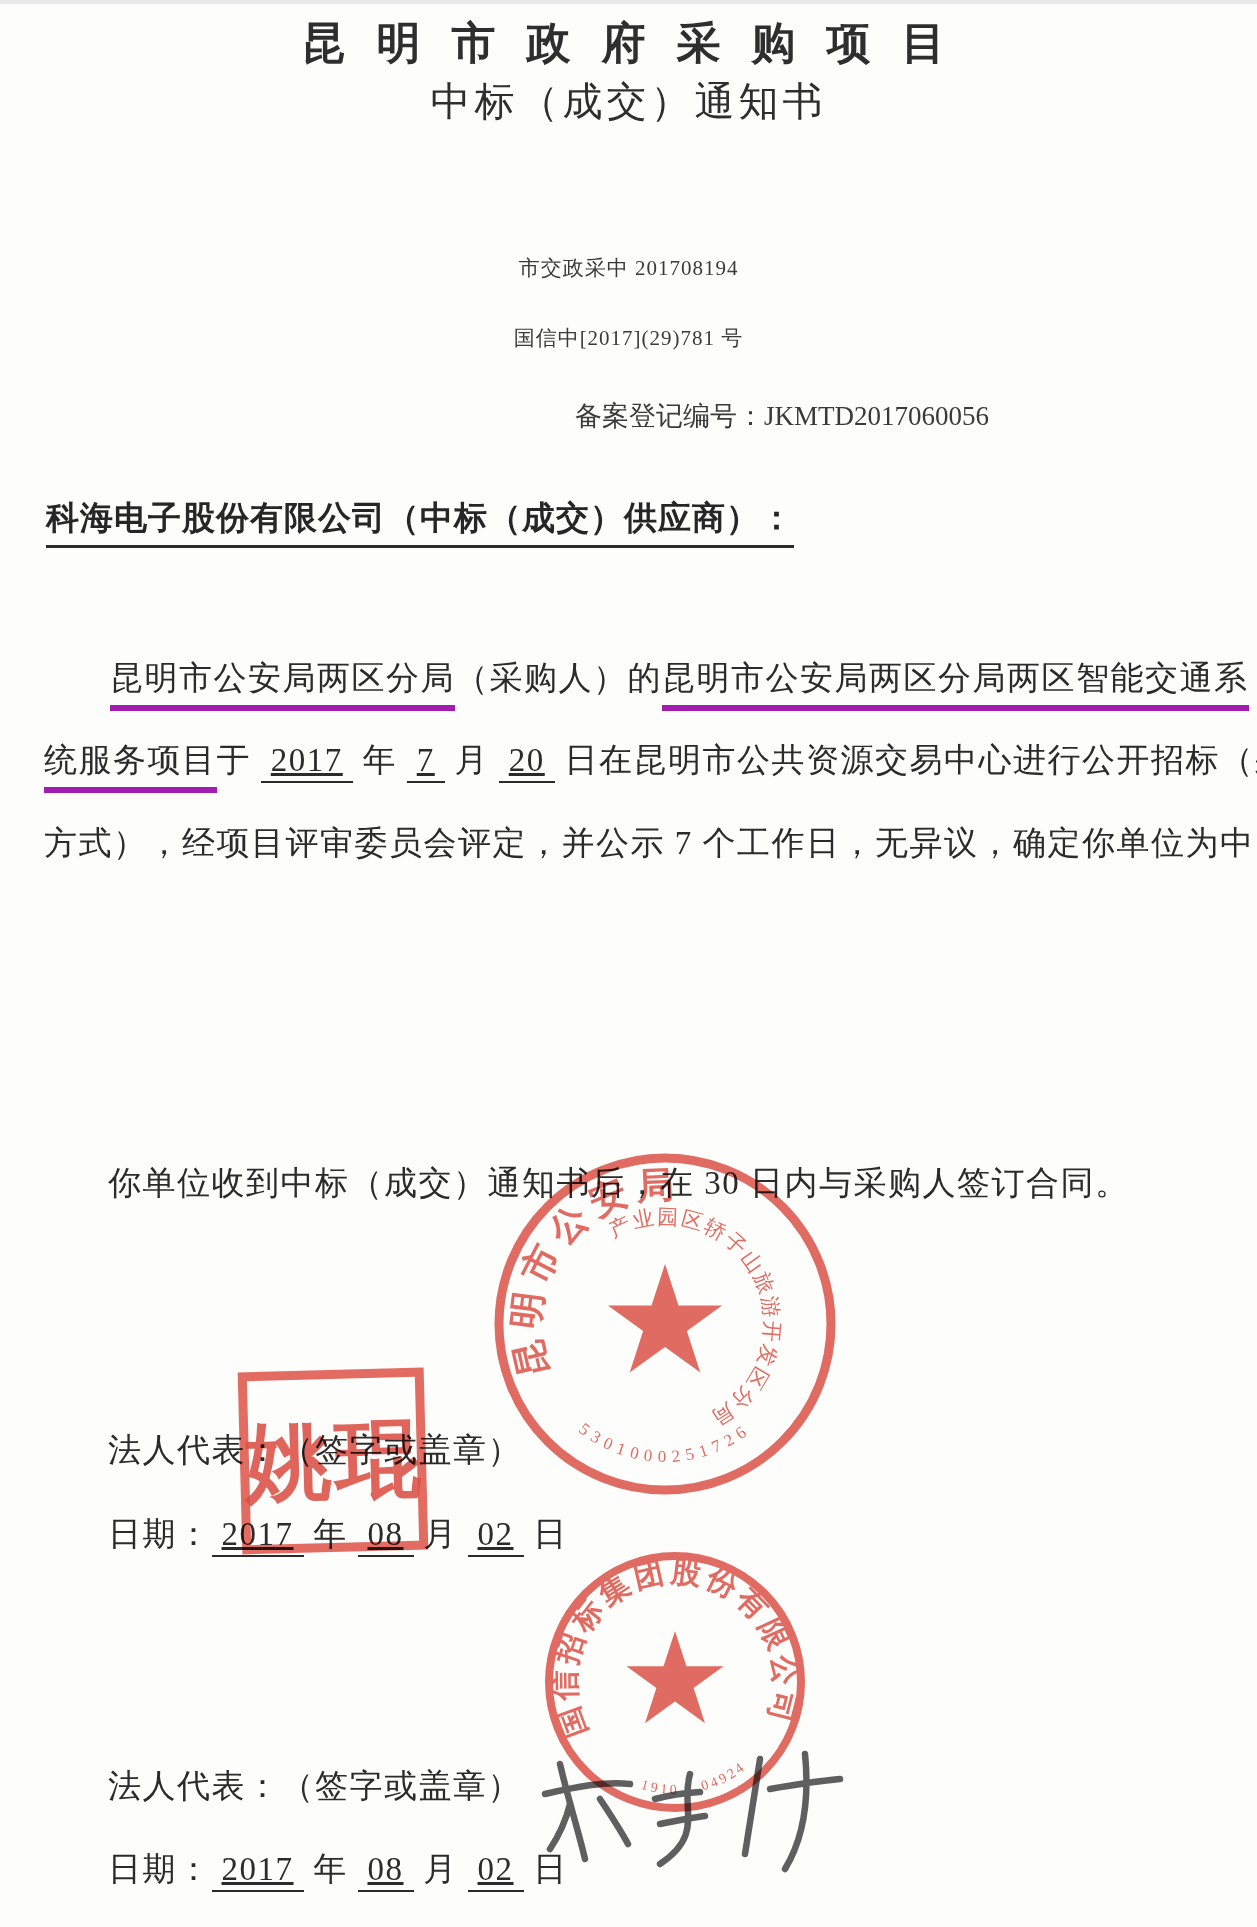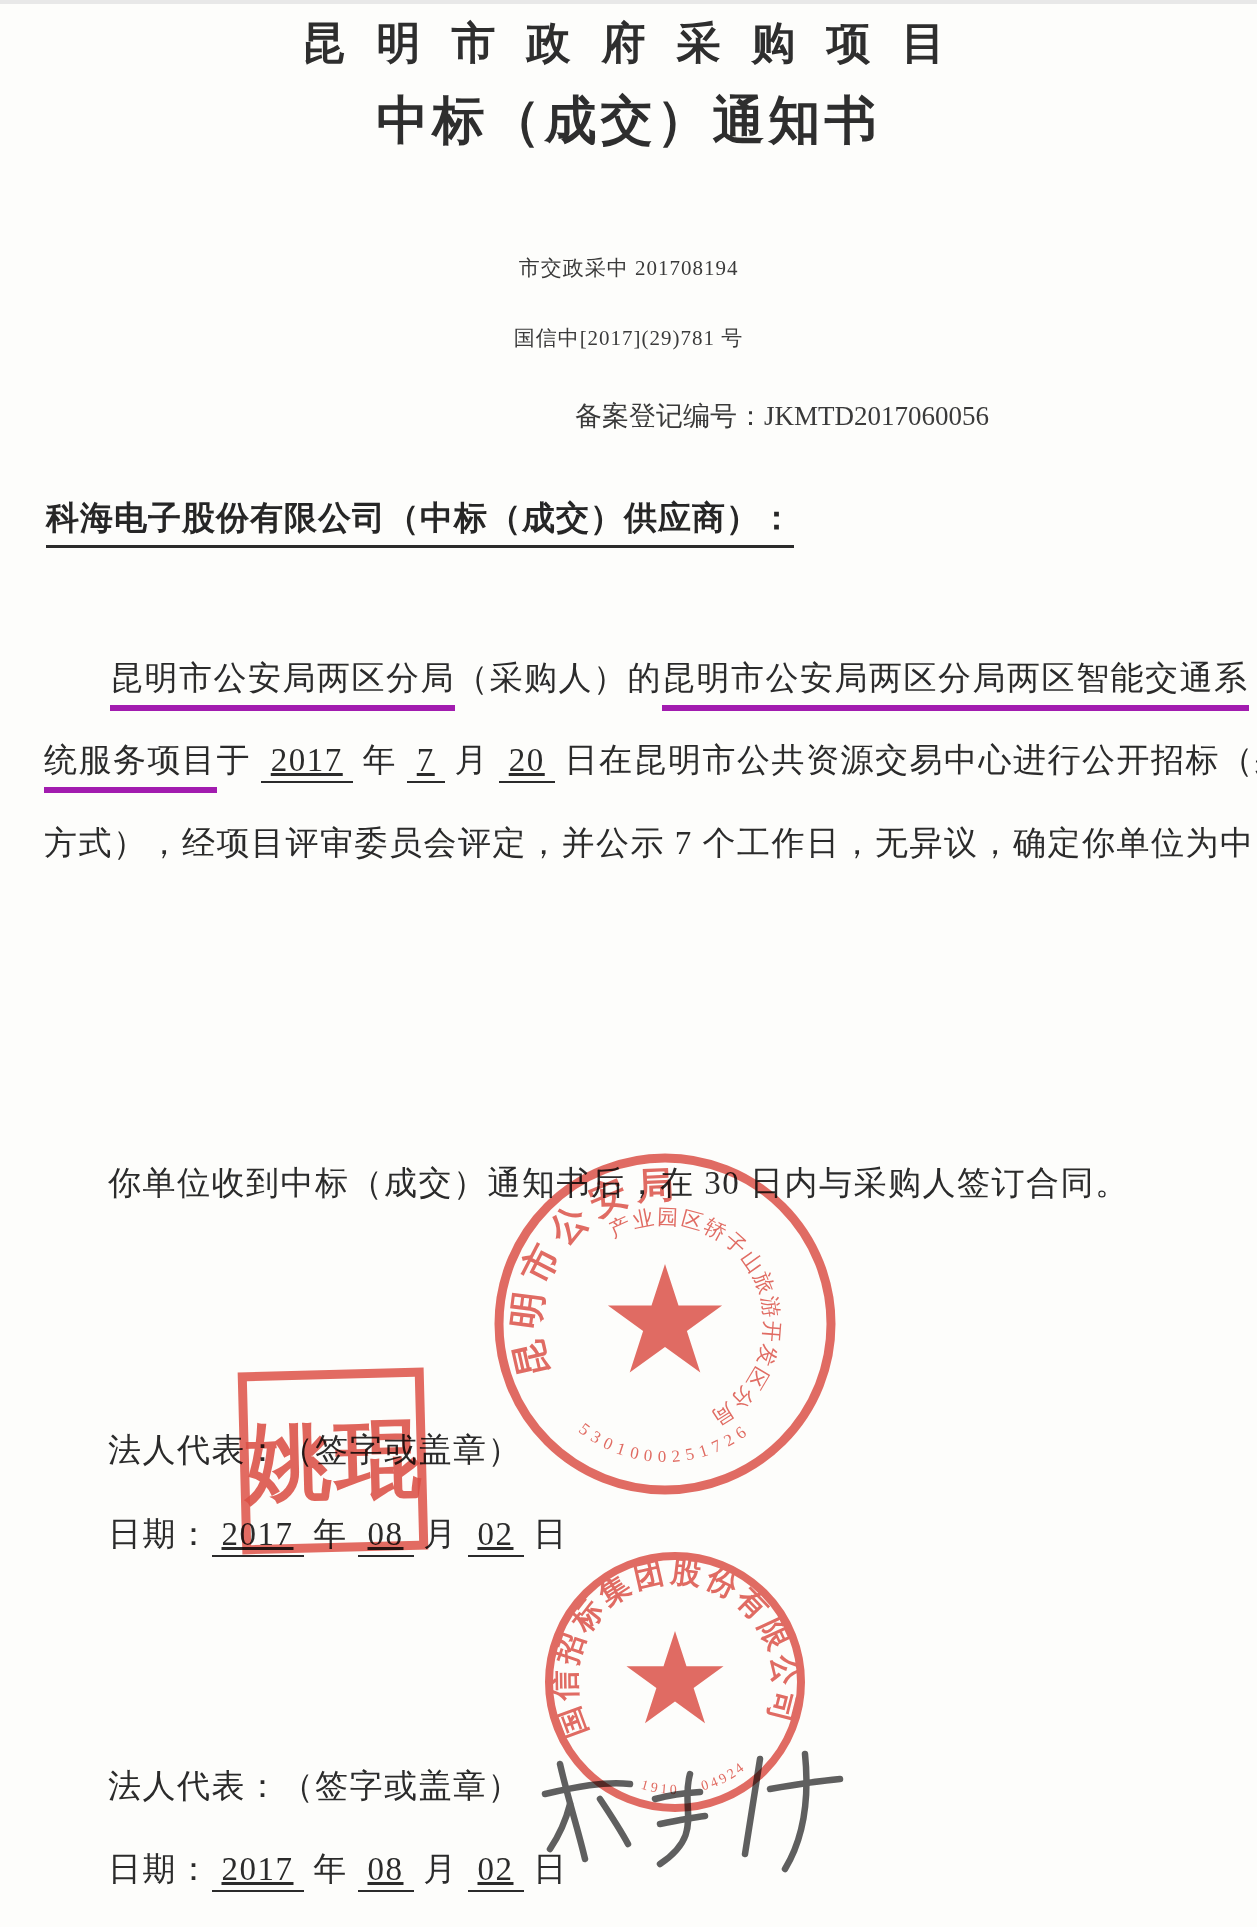--- a/index.html
+++ b/index.html
@@ -11,21 +11,21 @@
     position:relative;
     width:1257px; height:1927px;
     margin:4px auto;
     background:#fdfdfb;
     color:#262626;
     overflow:hidden;
   }
   .abs { position:absolute; }
   .center { left:0; width:1257px; text-align:center; }
   .title1 { top:10px; font-size:44px; font-weight:600; letter-spacing:10px; color:#2e2e2e; }
-  .title2 { top:82px; font-size:52px; font-weight:700; letter-spacing:4px; color:#2e2e2e; }
+  .title2 { top:70px; font-size:40px; font-weight:400; letter-spacing:4px; color:#2e2e2e; }
   .docnum { font-size:21px; color:#3a3a3a; letter-spacing:1px; }
   .docnum1 { top:250px; }
   .docnum2 { top:320px; }
   .record { top:394px; right:268px; font-size:27px; color:#3a3a3a; }
   .recipient {
     top:492px; left:46px;
     font-size:33px; font-weight:bold; letter-spacing:1px;
     border-bottom:3px solid #2b2b2b; padding-bottom:4px;
   }
   .bline {

